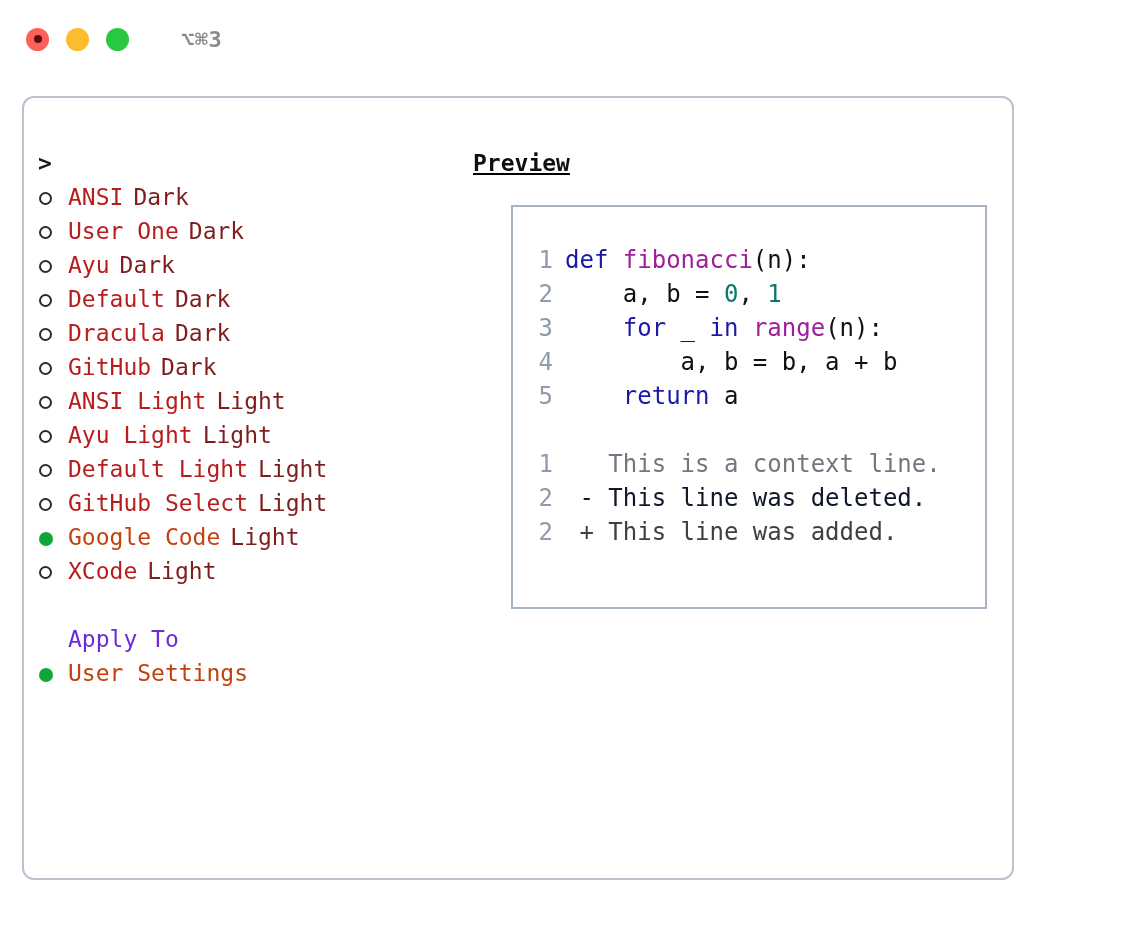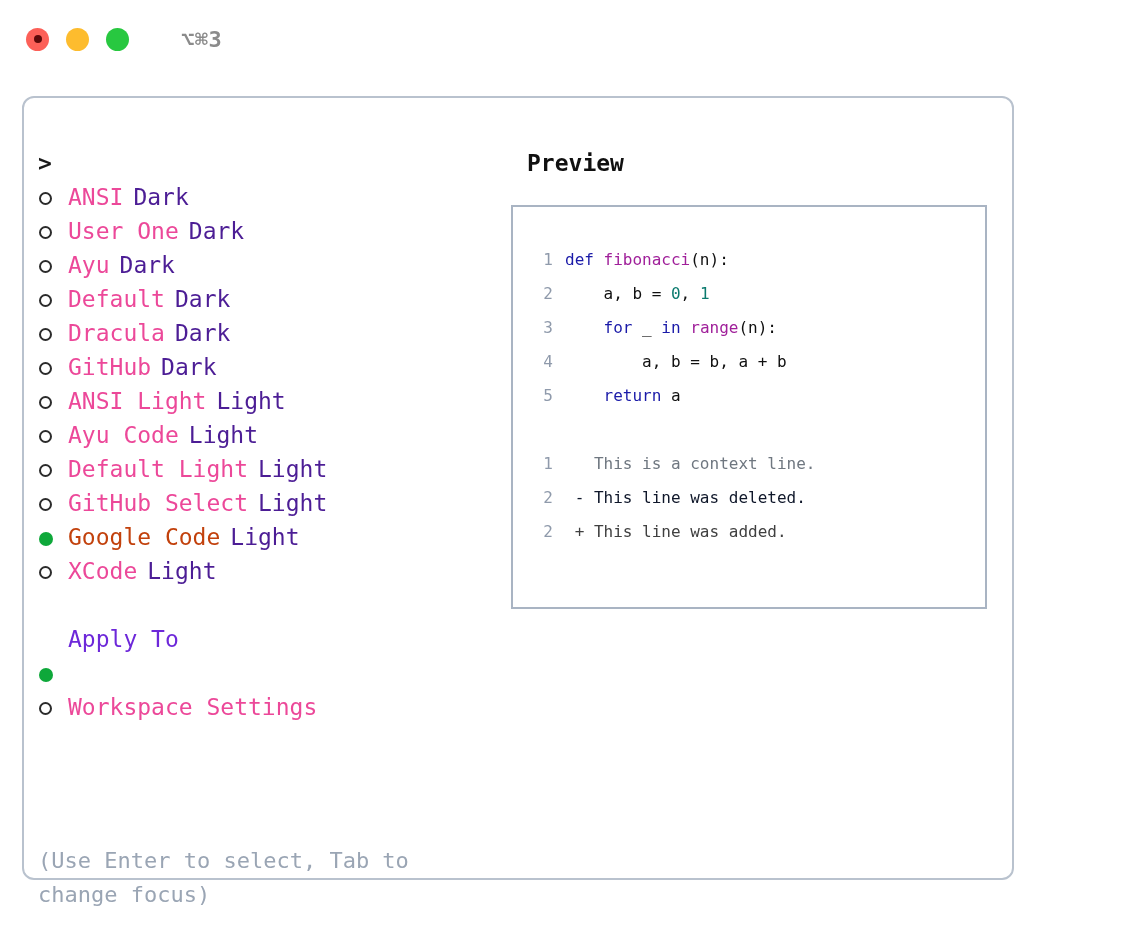--- a/index.html
+++ b/index.html
@@ -109,65 +109,66 @@
   }
   .bullet-ring {
     display: inline-block;
     width: 13px; height: 13px;
     border-radius: 50%;
     border: 2px solid #2b2b2b;
     margin-left: 1px;
     vertical-align: middle;
   }
 
-  .item-label { color: #ec4899; }
+  .item-label { color: #b91c1c; }
   .item-label.selected { color: #c2410c; }
-  .item-tag { color: #4c1d95; margin-left: 10px; }
+  .item-tag { color: #7f1d1d; margin-left: 10px; }
 
   .section-gap { height: 34px; }
 
   .apply-header { color: #6d28d9; }
 
   .hint {
     position: absolute;
     left: 14px;
     top: 746px;
     width: 420px;
     font-size: 22px;
     line-height: 34px;
     color: #9aa5b4;
   }
 
   
   .right-col {
     position: absolute;
-    left: 503px;
+    left: 449px;
     top: 48px;
     width: 500px;
+    text-decoration: underline;
   }
   .preview-title {
     font-size: 23px;
     font-weight: bold;
     color: #101010;
     line-height: 34px;
   }
 
   .code-box {
     position: absolute;
     left: 487px;
     top: 107px;
     width: 476px;
     height: 404px;
     border: 2px solid #a9b4c3;
     background: #ffffff;
   }
 
   .code-inner {
     padding: 36px 0 0 14px;
-    font-size: 16px;
+    font-size: 24px;
     line-height: 34px;
     white-space: pre;
   }
 
   .ln {
     display: inline-block;
     width: 26px;
     text-align: right;
     color: #8f9aab;
     margin-right: 12px;
@@ -238,21 +239,21 @@
               <span class="item-label">GitHub</span>
               <span class="item-tag">Dark</span>
             </div>
             <div class="row">
               <span class="prefix"><span class="bullet-ring"></span></span>
               <span class="item-label">ANSI Light</span>
               <span class="item-tag">Light</span>
             </div>
             <div class="row">
               <span class="prefix"><span class="bullet-ring"></span></span>
-              <span class="item-label">Ayu Code</span>
+              <span class="item-label">Ayu Light</span>
               <span class="item-tag">Light</span>
             </div>
             <div class="row">
               <span class="prefix"><span class="bullet-ring"></span></span>
               <span class="item-label">Default Light</span>
               <span class="item-tag">Light</span>
             </div>
             <div class="row">
               <span class="prefix"><span class="bullet-ring"></span></span>
               <span class="item-label">GitHub Select</span>
@@ -273,29 +274,25 @@
         <div class="section-gap"></div>
 
         <div class="row">
           <span class="prefix"></span>
           <span class="apply-header">Apply To</span>
         </div>
 
         <div id="apply-list">
             <div class="row">
               <span class="prefix"><span class="bullet-dot"></span></span>
-            </div>
-            <div class="row">
-              <span class="prefix"><span class="bullet-ring"></span></span>
-              <span class="item-label">Workspace Settings</span>
+              <span class="item-label selected">User Settings</span>
             </div>
           </div>
       </div>
 
-      <div class="hint">(Use Enter to select, Tab to change focus)</div>
 
       <div class="right-col">
         <div class="preview-title">Preview</div>
       </div>
 
       <div class="code-box">
         <div class="code-inner" id="code-inner"><div><span class="ln">1</span><span class="kw">def </span><span class="fn">fibonacci</span><span class="plain">(n):</span></div><div><span class="ln">2</span><span class="plain">    a, b = </span><span class="num">0</span><span class="plain">, </span><span class="num">1</span></div><div><span class="ln">3</span><span class="plain">    </span><span class="kw">for</span><span class="plain"> _ </span><span class="kw">in</span><span class="plain"> </span><span class="fn">range</span><span class="plain">(n):</span></div><div><span class="ln">4</span><span class="plain">        a, b = b, a + b</span></div><div><span class="ln">5</span><span class="plain">    </span><span class="kw">return</span><span class="plain"> a</span></div><div class="blank-line"></div><div><span class="ln">1</span><span class="diff-ctx">   This is a context line.</span></div><div><span class="ln">2</span><span class="diff-del"> - This line was deleted.</span></div><div><span class="ln">2</span><span class="diff-add"> + This line was added.</span></div></div>
       </div>
 
     </div>

